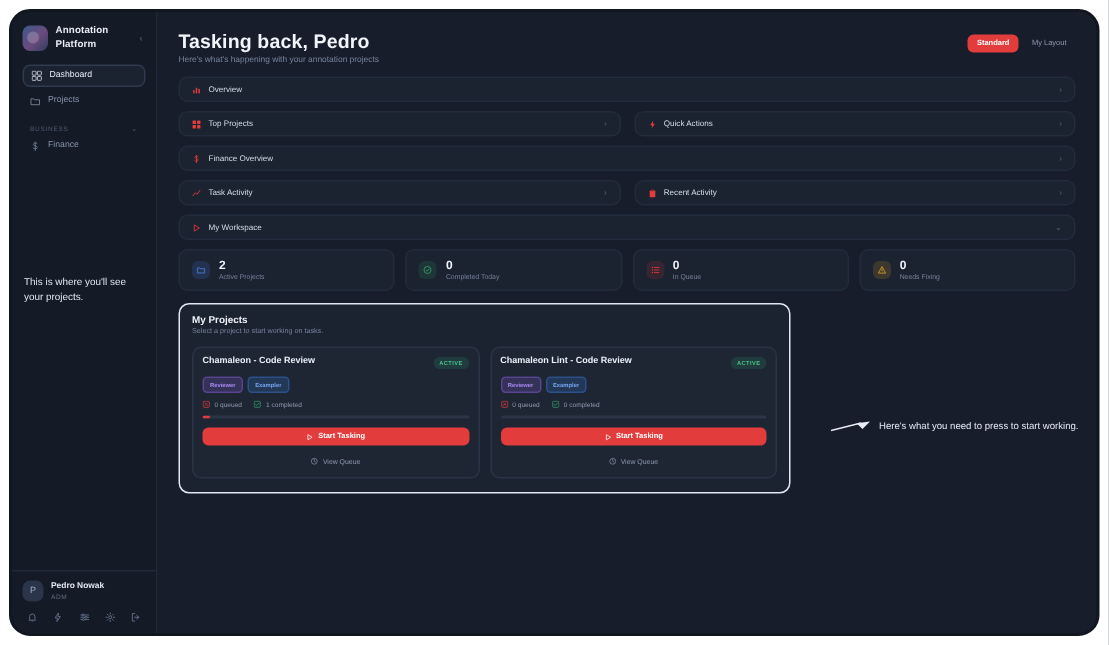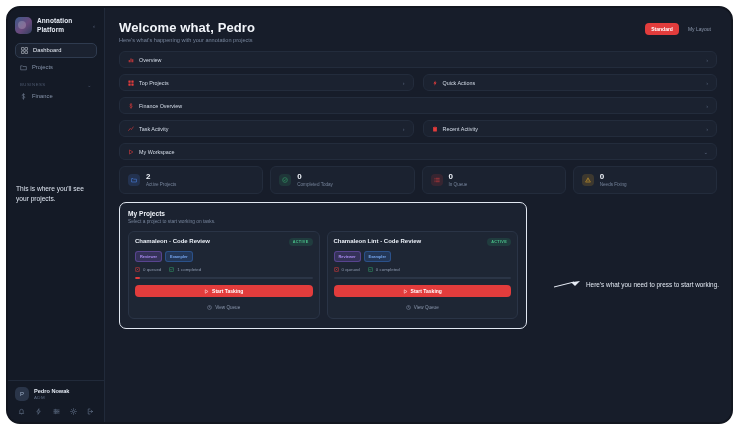--- a/index.html
+++ b/index.html
@@ -420,21 +420,21 @@
             <svg viewBox="0 0 16 16">
               <path d="M6.5 2.2H2.8v11.6h3.7M9.5 5.2 12.8 8l-3.3 2.8M6 8h6.6" fill="none" stroke="#6b7a93" stroke-width="1.3" stroke-linecap="round" stroke-linejoin="round"></path>
             </svg>
           </div>
         </div>
       </div>
 
       <div class="main">
         <div class="topbar">
           <div>
-            <div class="welcome-title">Welcome what, Pedro</div>
+            <div class="welcome-title">Tasking back, Pedro</div>
             <div class="welcome-sub">Here's what's happening with your annotation projects</div>
           </div>
           <div class="layout-toggle">
             <div class="seg on">Standard</div>
             <div class="seg">My Layout</div>
           </div>
         </div>
 
         <div class="content">
 

